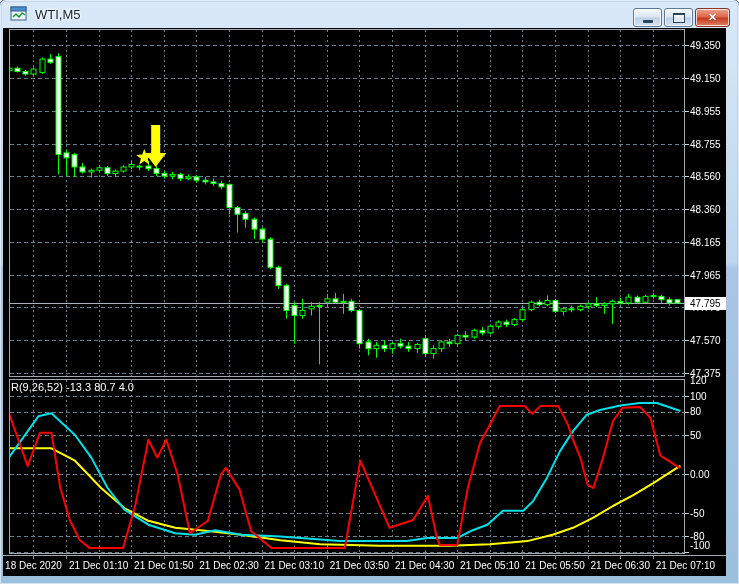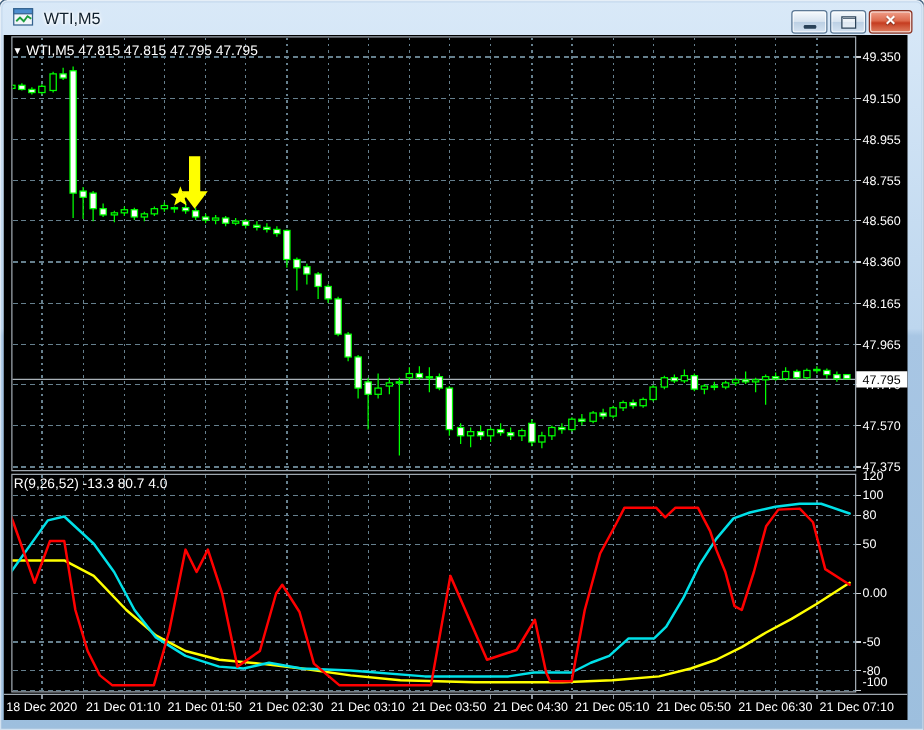--- a/index.html
+++ b/index.html
@@ -366,16 +366,15 @@
         <text x="160.85" y="541" fill="#FFFFFF" font-size="10" text-anchor="middle">21 Dec 01:50</text>
         <text x="226.05" y="541" fill="#FFFFFF" font-size="10" text-anchor="middle">21 Dec 02:30</text>
         <text x="291.25" y="541" fill="#FFFFFF" font-size="10" text-anchor="middle">21 Dec 03:10</text>
         <text x="356.45" y="541" fill="#FFFFFF" font-size="10" text-anchor="middle">21 Dec 03:50</text>
         <text x="421.65000000000003" y="541" fill="#FFFFFF" font-size="10" text-anchor="middle">21 Dec 04:30</text>
         <text x="486.85" y="541" fill="#FFFFFF" font-size="10" text-anchor="middle">21 Dec 05:10</text>
         <text x="552.0500000000001" y="541" fill="#FFFFFF" font-size="10" text-anchor="middle">21 Dec 05:50</text>
         <text x="617.25" y="541" fill="#FFFFFF" font-size="10" text-anchor="middle">21 Dec 06:30</text>
         <text x="682.45" y="541" fill="#FFFFFF" font-size="10" text-anchor="middle">21 Dec 07:10</text>
       </svg>
-    <div class="ohlc-header"><span class="tri">▼</span> <span>WTI,M5</span> <span>47.815 47.815 47.795 47.795</span></div>
     <div class="ind-label"><span>R(9,26,52)</span> <span>-13.3 80.7 4.0</span></div>
   </div>
 </div>
 
 </body></html>

